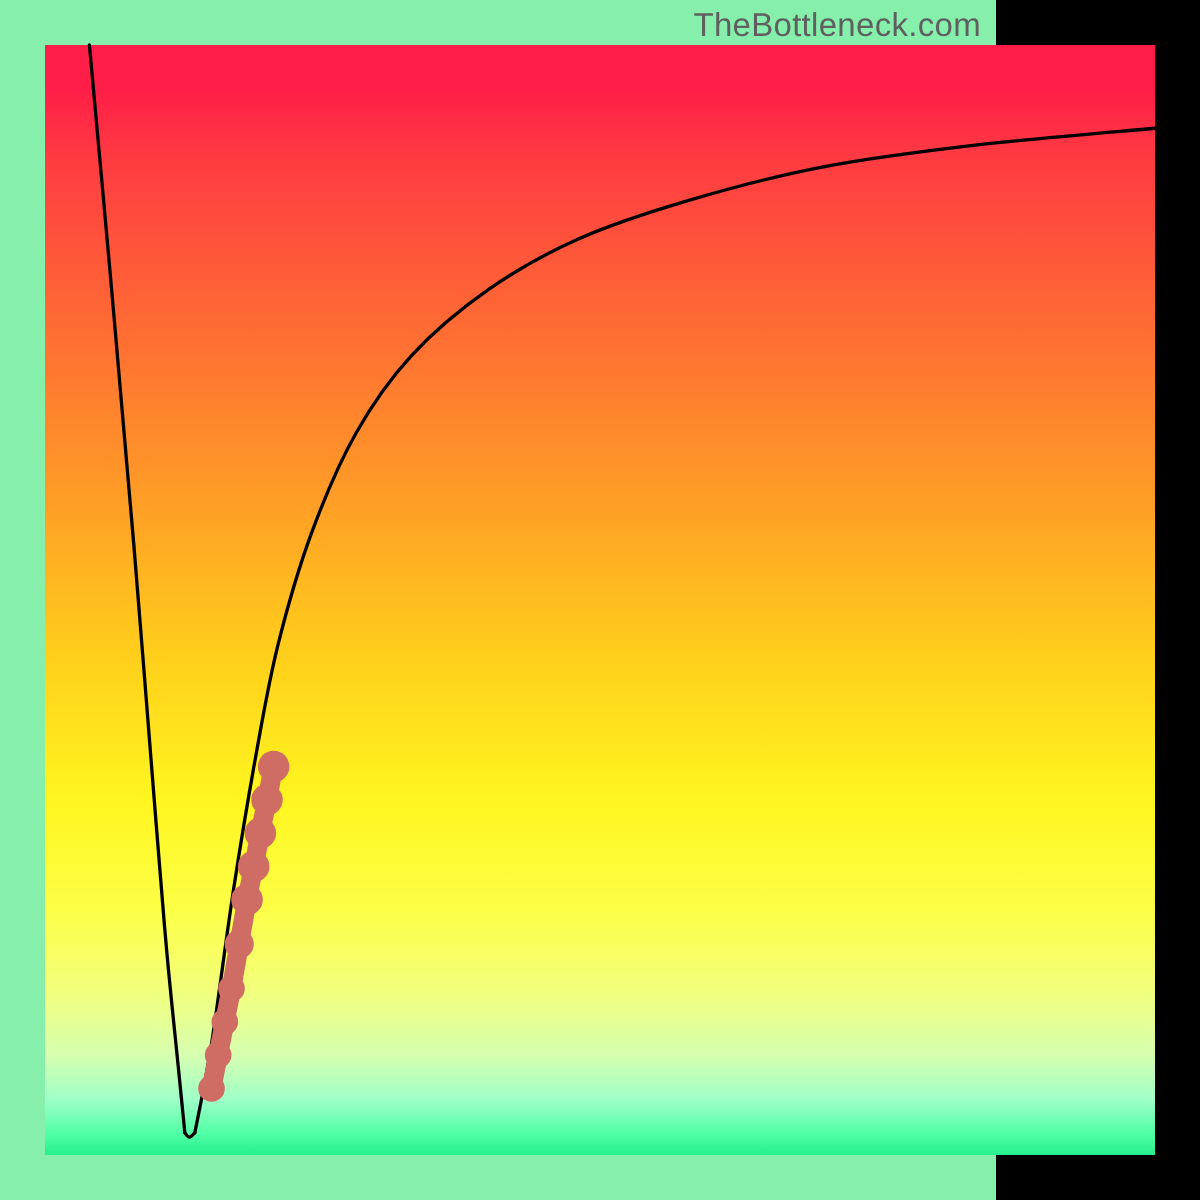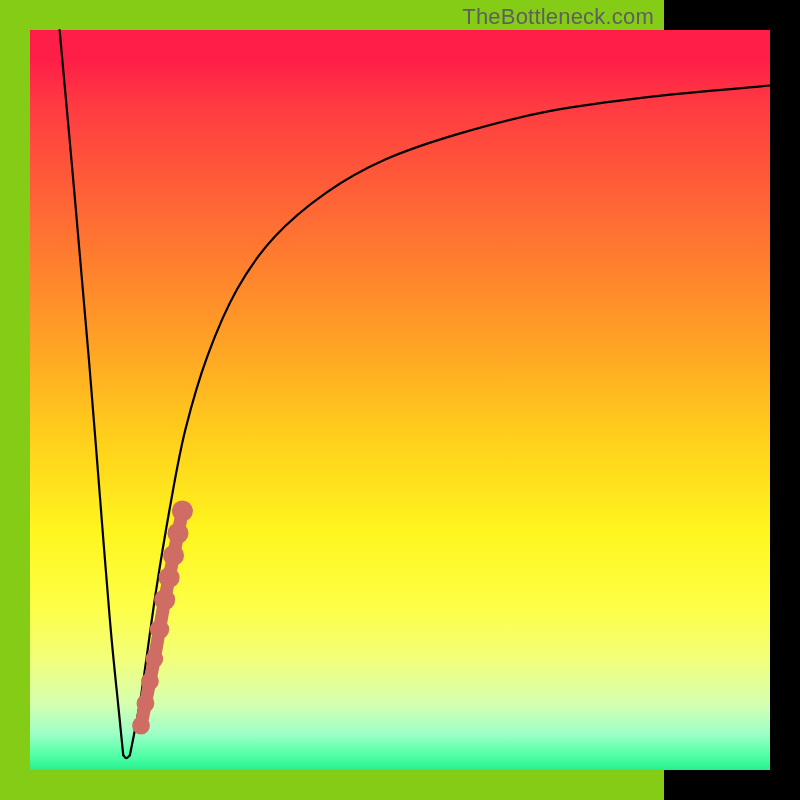--- a/index.html
+++ b/index.html
@@ -8,21 +8,21 @@
     width: 800px;
     height: 800px;
     overflow: hidden;
     background: #000;
     font-family: Arial, Helvetica, sans-serif;
   }
   .frame {
     position: relative;
     width: 664px;
     height: 800px;
-    background: #84cc16;
+    background: #86efac;
   }
   .watermark {
     position: absolute;
     top: 4px;
     right: 10px;
     color: #5f5f5f;
     font-size: 22px;
     font-weight: 500;
     letter-spacing: 0.2px;
     user-select: none;

